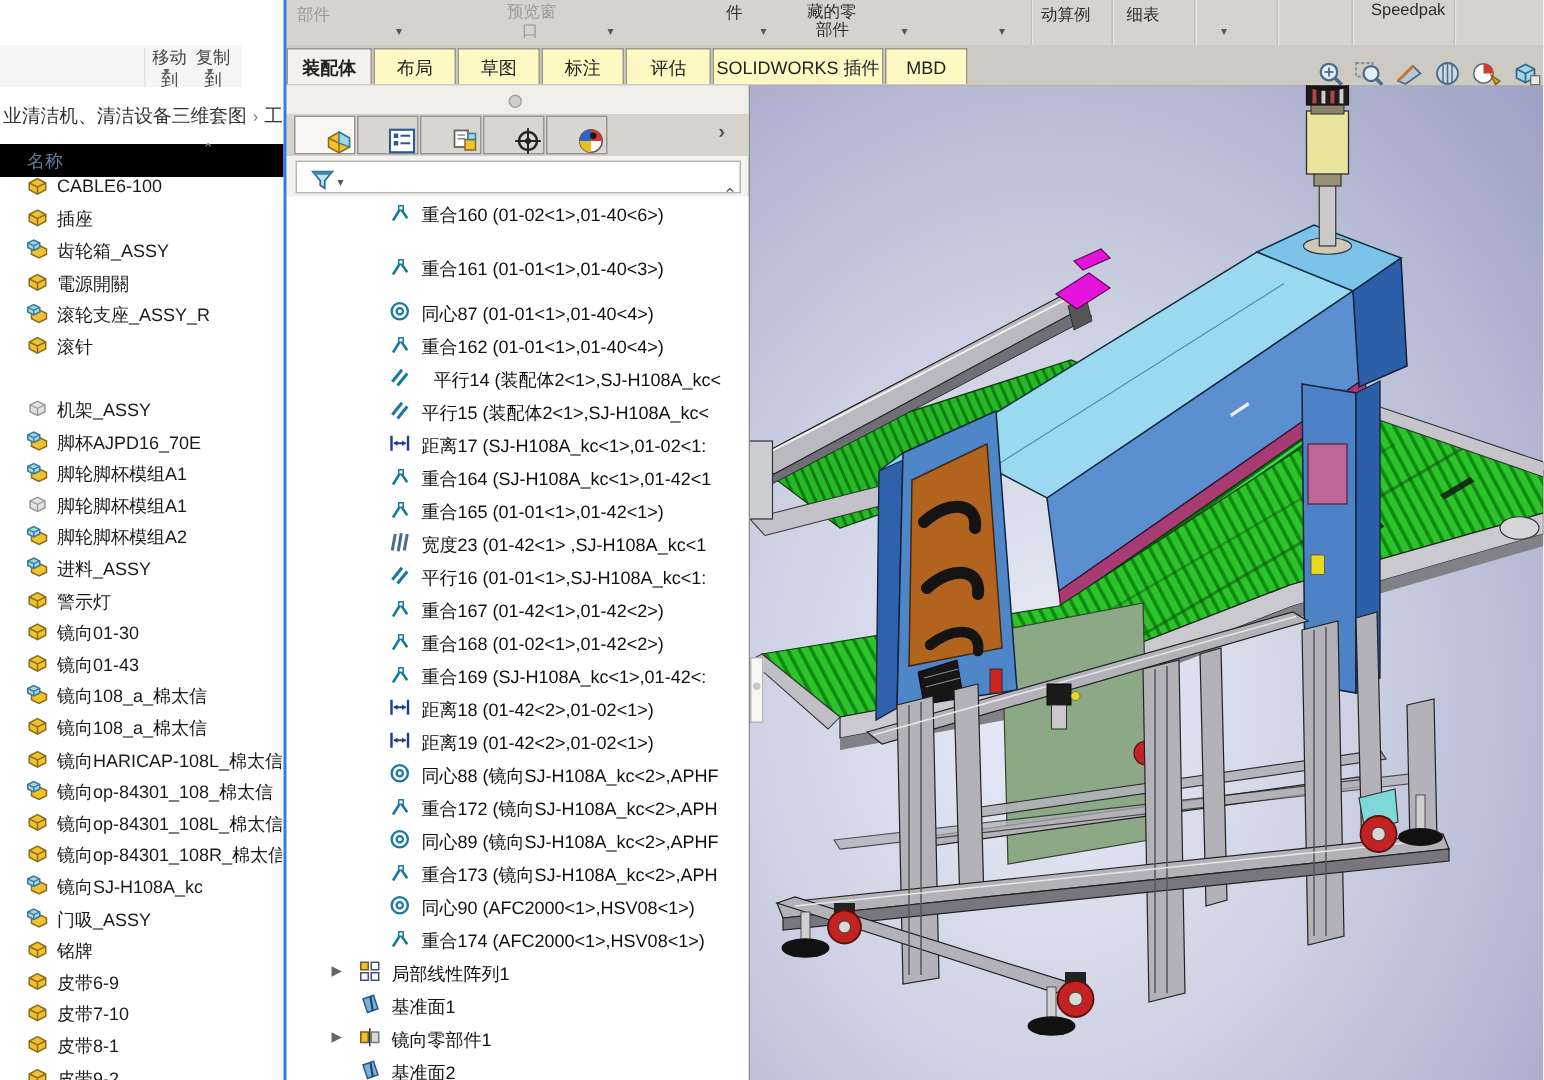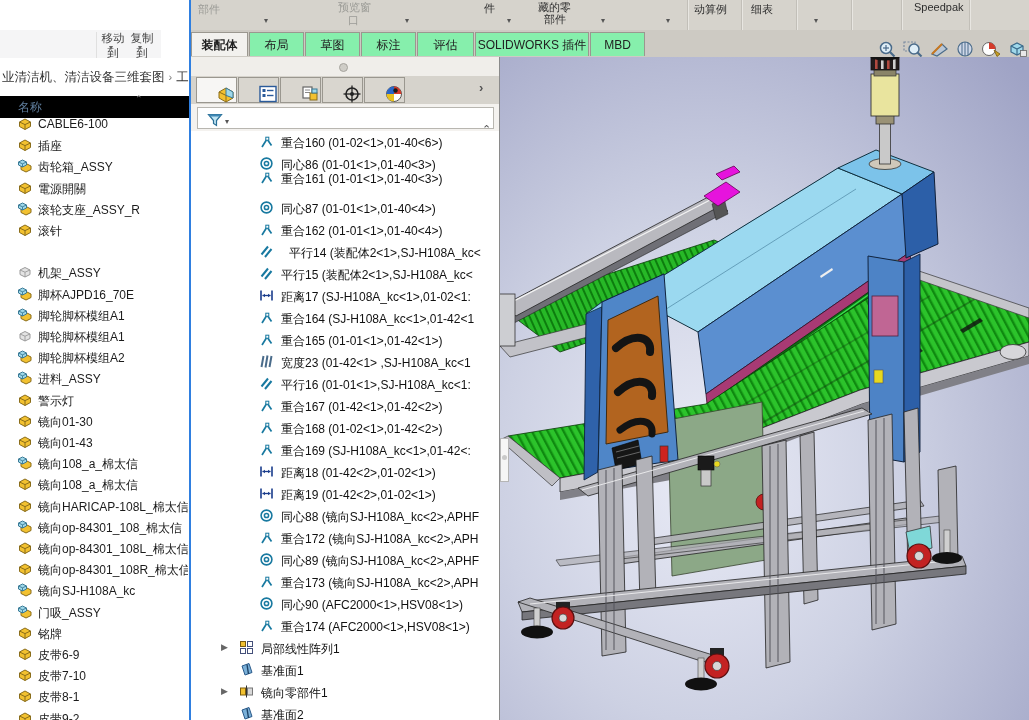--- a/index.html
+++ b/index.html
@@ -24,21 +24,21 @@
   .exp-row .flabel{position:absolute;left:38px;top:3px;font-size:12px;color:#1b1b1b;max-width:150px;overflow:hidden;}
   
   #swborder{left:189px;top:0;width:2px;height:720px;background:#2f7fe0;z-index:6;}
   #cmdbar{left:191px;top:0;width:838px;height:30px;background:#d6d3cc;}
   .cmd-label{position:absolute;font-size:11px;color:#2e2e2e;white-space:nowrap;}
   .cmd-label.dim{color:#9b9b96;}
   .cmd-caret{position:absolute;font-size:8px;color:#555;}
   .cmd-sep{position:absolute;top:0;width:1px;height:30px;background:#c2bfb8;border-right:1px solid #e8e6e1;}
   #tabrow{left:191px;top:30px;width:838px;height:27px;background:#cdcac3;border-bottom:1px solid #9a978f;}
   .sw-tab{position:absolute;top:2px;height:24px;line-height:24px;text-align:center;font-size:12px;color:#222;
-    background:#86efac;border:1px solid #9a978f;border-bottom:none;box-sizing:border-box;}
+    background:#fef9c3;border:1px solid #9a978f;border-bottom:none;box-sizing:border-box;}
   .sw-tab.active{background:#f2f1ee;font-weight:bold;}
   #headsup{left:0;top:0;width:0;height:0;}
   .hu-icon{position:absolute;top:40px;width:22px;height:18px;}
   
   #fmpanel{left:191px;top:57px;width:309px;height:663px;background:#f4f2ef;border-right:1px solid #8a8a8a;box-sizing:border-box;}
   #fm-topstrip{left:0;top:0;width:308px;height:19px;background:#f0eeea;border-bottom:1px solid #d0cec8;}
   #fm-dot{left:148px;top:6px;width:7px;height:7px;border-radius:50%;background:#cfcdc7;border:1px solid #a6a49e;}
   #fm-tabs{left:0;top:19px;width:308px;height:28px;background:#d6d3cc;}
   .fm-tab{position:absolute;top:1px;width:41px;height:26px;background:#d9d6cf;border:1px solid #9a978f;box-sizing:border-box;}
   .fm-tab.active{background:#f7f6f4;}
@@ -428,27 +428,20 @@
       </div>
     </div>
     <div class="abs" id="fm-tree">
         <div class="tree-row" style="top: 0px;">
           <span class="ticon" style="left: 68px;"><svg width="15" height="15" viewBox="0 0 15 15">
               <path d="M3 13 L8 5 M8 5 L12.5 11.5" fill="none" stroke="#1879a0" stroke-width="1.7"></path>
               <rect x="6.8" y="3.2" width="3" height="3" fill="#fff" stroke="#1879a0" stroke-width="1"></rect>
             </svg></span>
           <span class="tlabel" style="left: 90px;">重合160 (01-02&lt;1&gt;,01-40&lt;6&gt;)</span>
         </div>
-        <div class="tree-row" style="top: 22px;">
-          <span class="ticon" style="left: 68px;"><svg width="15" height="15" viewBox="0 0 15 15">
-              <circle cx="7.5" cy="7.5" r="5.4" fill="none" stroke="#1879a0" stroke-width="1.6"></circle>
-              <circle cx="7.5" cy="7.5" r="2.1" fill="none" stroke="#1879a0" stroke-width="1.5"></circle>
-            </svg></span>
-          <span class="tlabel" style="left: 90px;">同心86 (01-01&lt;1&gt;,01-40&lt;3&gt;)</span>
-        </div>
         <div class="tree-row" style="top: 36px;">
           <span class="ticon" style="left: 68px;"><svg width="15" height="15" viewBox="0 0 15 15">
               <path d="M3 13 L8 5 M8 5 L12.5 11.5" fill="none" stroke="#1879a0" stroke-width="1.7"></path>
               <rect x="6.8" y="3.2" width="3" height="3" fill="#fff" stroke="#1879a0" stroke-width="1"></rect>
             </svg></span>
           <span class="tlabel" style="left: 90px;">重合161 (01-01&lt;1&gt;,01-40&lt;3&gt;)</span>
         </div>
         <div class="tree-row" style="top: 66px;">
           <span class="ticon" style="left: 68px;"><svg width="15" height="15" viewBox="0 0 15 15">
               <circle cx="7.5" cy="7.5" r="5.4" fill="none" stroke="#1879a0" stroke-width="1.6"></circle>

